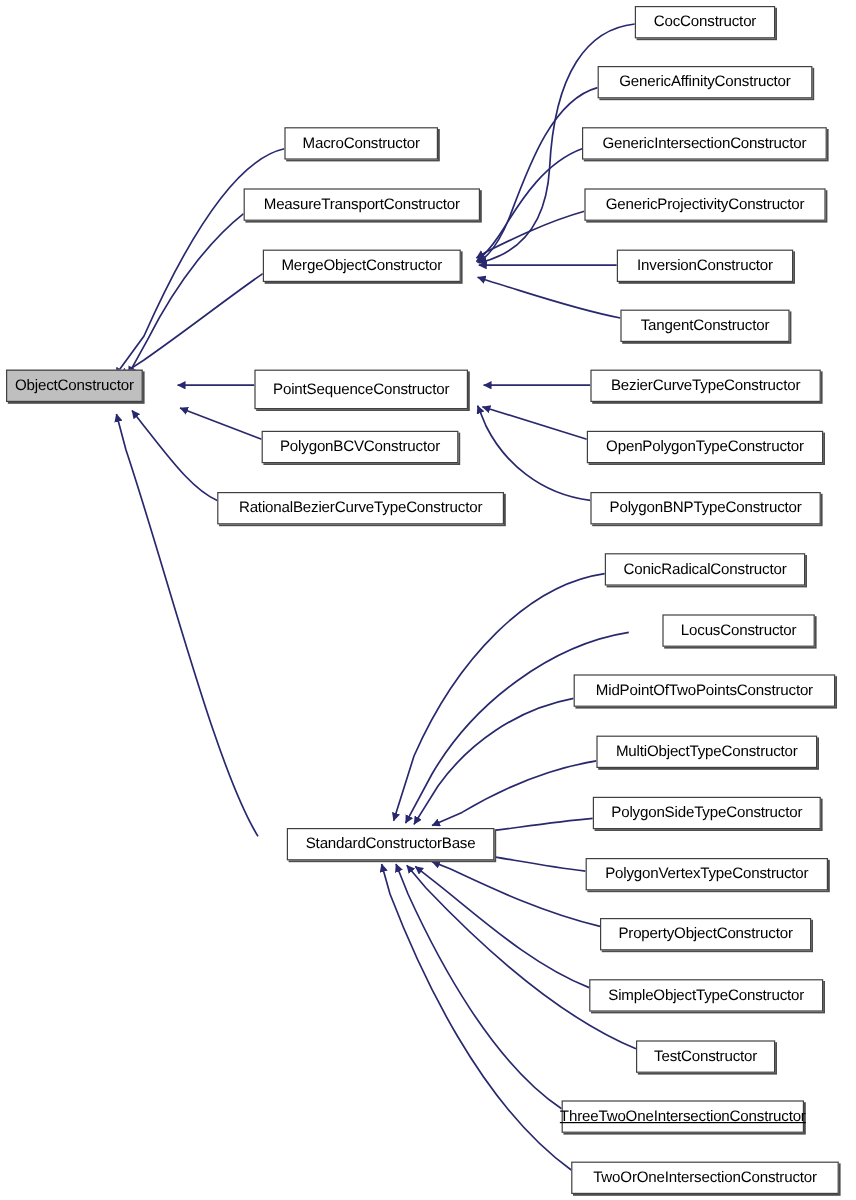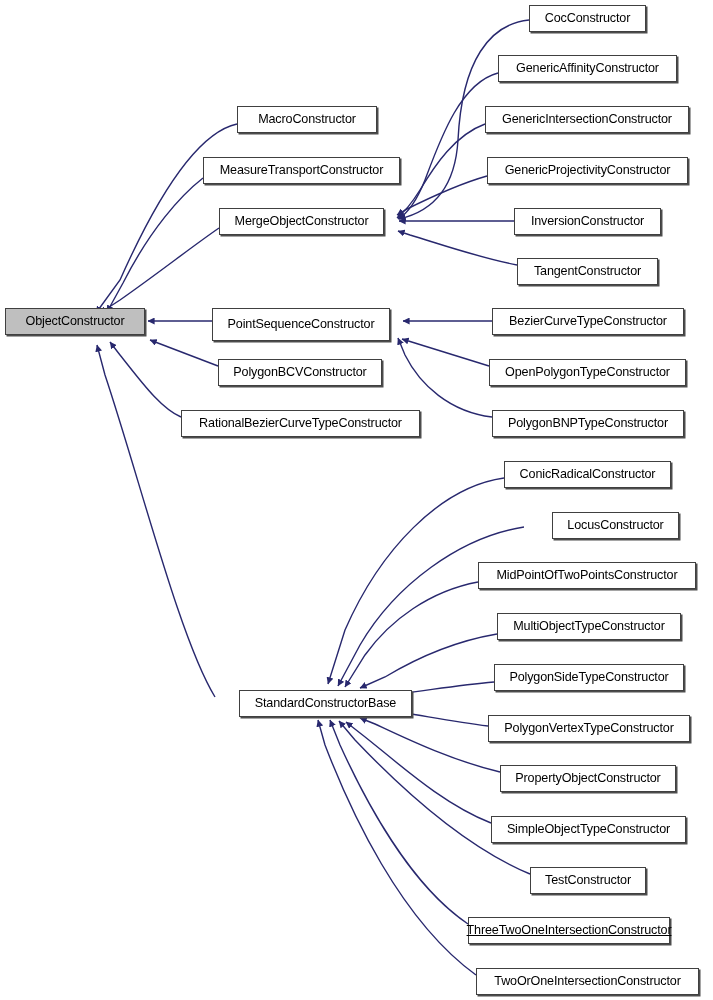--- a/index.html
+++ b/index.html
@@ -81,24 +81,24 @@
       <path d="M 497,634 C 450,642 410,662 385,677 L 360,688" fill="none" stroke="#28286e" stroke-width="1.4" marker-end="url(#uml-arrow)"></path>
       <path d="M 494,682 C 460,685 430,690 405,693 L 397,694" fill="none" stroke="#28286e" stroke-width="1.4" marker-end="url(#uml-arrow)"></path>
       <path d="M 488,726 C 455,722 425,716 405,713 L 396,712" fill="none" stroke="#28286e" stroke-width="1.4" marker-end="url(#uml-arrow)"></path>
       <path d="M 500,772 C 450,760 405,738 375,724 L 360,718" fill="none" stroke="#28286e" stroke-width="1.4" marker-end="url(#uml-arrow)"></path>
       <path d="M 491,823 C 440,803 395,760 360,733 L 346,722" fill="none" stroke="#28286e" stroke-width="1.4" marker-end="url(#uml-arrow)"></path>
       <path d="M 530,874 C 460,845 395,782 355,740 L 339,721" fill="none" stroke="#28286e" stroke-width="1.4" marker-end="url(#uml-arrow)"></path>
       <path d="M 468,924 C 410,885 365,800 340,745 L 330,720" fill="none" stroke="#28286e" stroke-width="1.4" marker-end="url(#uml-arrow)"></path>
       <path d="M 476,975 C 400,920 350,810 325,745 L 318,720" fill="none" stroke="#28286e" stroke-width="1.4" marker-end="url(#uml-arrow)"></path>
     </svg>
   <div id="node-layer">
-      <div class="node focus" style="left: 5px; top: 308px; width: 140px; height: 27px;">
+      <div class="node focus" style="left: 5px; top: 308px; width: 114px; height: 27px;">
         <span class="node-label">ObjectConstructor</span>
       </div>
-      <div class="node" style="left: 237px; top: 106px; width: 140px; height: 27px;">
+      <div class="node" style="left: 237px; top: 106px; width: 128px; height: 27px;">
         <span class="node-label">MacroConstructor</span>
       </div>
       <div class="node" style="left: 203px; top: 157px; width: 197px; height: 27px;">
         <span class="node-label">MeasureTransportConstructor</span>
       </div>
       <div class="node" style="left: 219px; top: 208px; width: 165px; height: 27px;">
         <span class="node-label">MergeObjectConstructor</span>
       </div>
       <div class="node" style="left: 212px; top: 308px; width: 178px; height: 33px;">
         <span class="node-label">PointSequenceConstructor</span>

